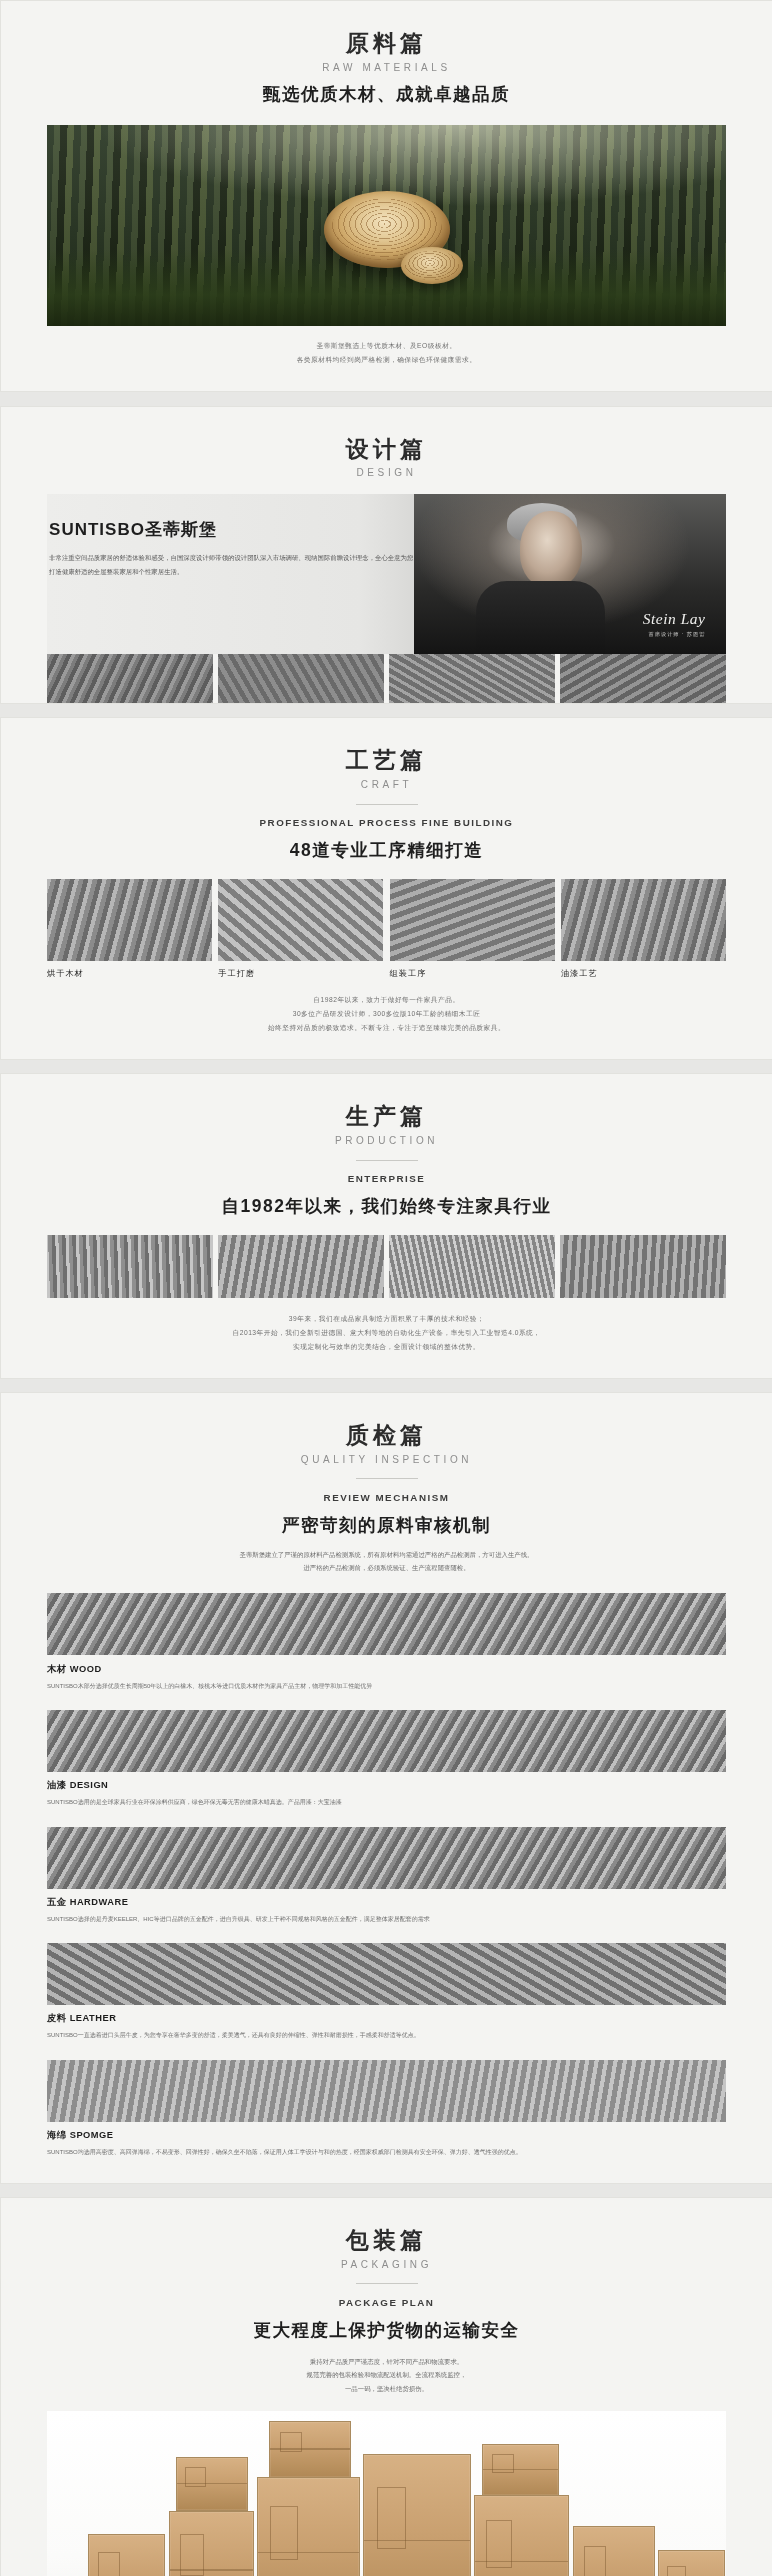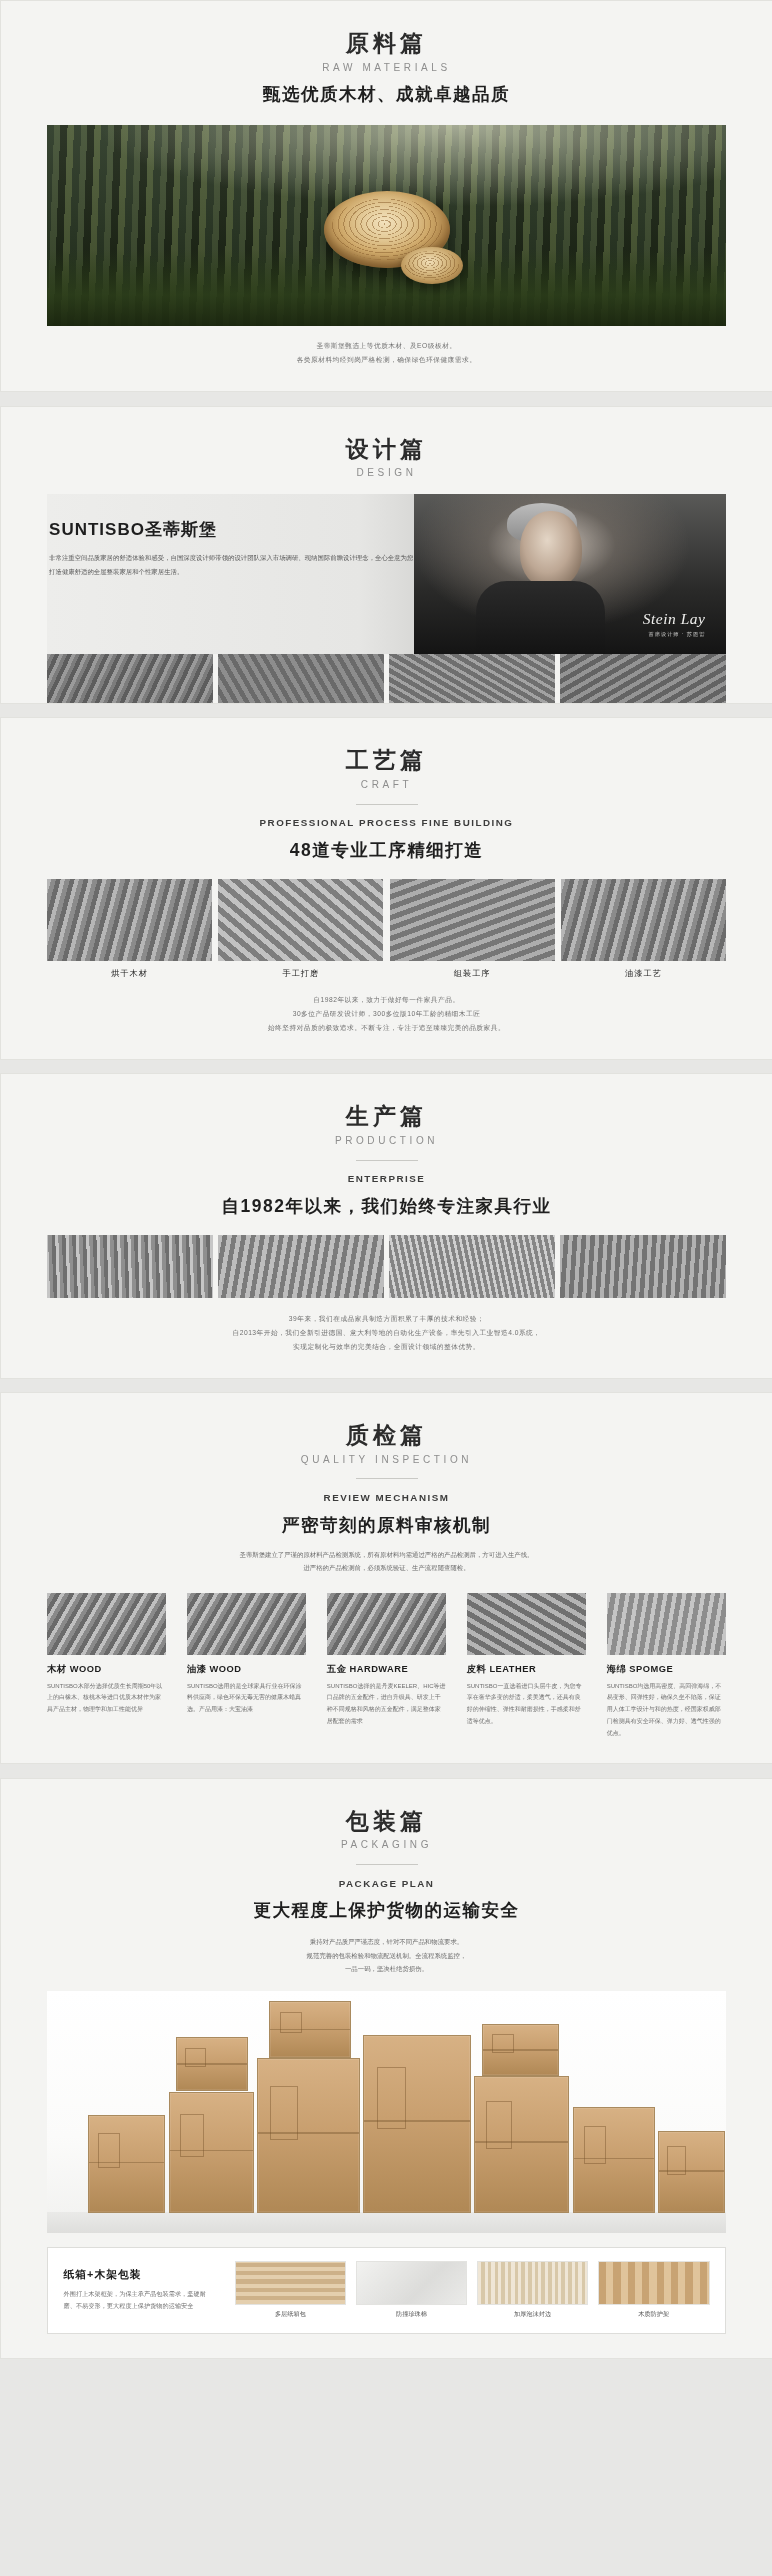--- a/index.html
+++ b/index.html
@@ -168,40 +168,40 @@
   .craft-img {
     height: 82px;
     background: repeating-linear-gradient(105deg,#b6b6b4 0px,#b6b6b4 4.1px,#8b8b89 4.1px,#8b8b89 8.8px,#6b6b69 8.8px,#6b6b69 13.4px);
     filter: grayscale(1);
   }
   .craft-col:nth-child(2) .craft-img { background: repeating-linear-gradient(40deg,#c2c2c0 0px,#c2c2c0 5.2px,#7e7e7c 5.2px,#7e7e7c 10.8px); }
   .craft-col:nth-child(3) .craft-img { background: repeating-linear-gradient(160deg,#adadab 0px,#adadab 4.6px,#767674 4.6px,#767674 9.8px); }
   .craft-col:nth-child(4) .craft-img { background: repeating-linear-gradient(75deg,#bcbcba 0px,#bcbcba 3.6px,#89898 3.6px,#898987 8.2px); }
   .craft-col:nth-child(5) .craft-img { background: repeating-linear-gradient(20deg,#a8a8a6 0px,#a8a8a6 5.7px,#6f6f6d 5.7px,#6f6f6d 11.3px); }
   .craft-label {
-    text-align:center; font-size:8.2px; color:#222; letter-spacing:1px;
+    font-size:8.2px; color:#222; letter-spacing:1px;
     margin-top:7.2px; font-weight:500;
   }
 
   
   .prod-grid { display:flex; gap:5.2px; margin-top:17.5px; }
   .prod-cell {
     flex:1; height:63px; filter:grayscale(1);
     background: repeating-linear-gradient(88deg,#c6c6c4 0px,#c6c6c4 3.1px,#8f8f8d 3.1px,#8f8f8d 6.7px,#6e6e6c 6.7px,#6e6e6c 10.3px);
   }
   .prod-cell.p2 { background: repeating-linear-gradient(100deg,#bdbdbb 0px,#bdbdbb 4.6px,#7b7b79 4.6px,#7b7b79 9.3px); }
   .prod-cell.p3 { background: repeating-linear-gradient(78deg,#cfcfcd 0px,#cfcfcd 2.6px,#858583 2.6px,#858583 6.2px); }
   .prod-cell.p4 { background: repeating-linear-gradient(94deg,#b2b2b0 0px,#b2b2b0 4.1px,#737371 4.1px,#737371 8.8px); }
 
   
   .qc-note {
     font-size: 6.4px; color:#6a6a6a; text-align:center; line-height:2.1; margin-top:11.3px;
   }
   .qc-grid {
-    display:grid; grid-template-columns: repeat(5, 1fr);
+    display:grid; grid-template-columns: repeat(1, 1fr);
     gap: 17.5px 20.6px; margin-top: 18.5px;
   }
   .qc-item { display:block; }
   .qc-img {
     height: 62px; filter:grayscale(1);
     background: repeating-linear-gradient(120deg,#c0c0be 0px,#c0c0be 3.6px,#8a8a88 3.6px,#8a8a88 7.7px,#6a6a68 7.7px,#6a6a68 12px);
   }
   .qc-item:nth-child(2) .qc-img { background: repeating-linear-gradient(45deg,#b9b9b7 0px,#b9b9b7 5.2px,#79797 5.2px,#797977 10.3px); }
   .qc-item:nth-child(3) .qc-img { background: repeating-linear-gradient(160deg,#cacac8 0px,#cacac8 3.1px,#84848 3.1px,#848482 7.2px); }
   .qc-item:nth-child(4) .qc-img { background: repeating-linear-gradient(30deg,#b4b4b2 0px,#b4b4b2 4.6px,#70706e 4.6px,#70706e 9.8px); }
@@ -373,21 +373,21 @@
         <div>进严格的产品检测前，必须系统验证、生产流程随查随检。</div>
       </div>
       <div class="qc-grid">
         <div class="qc-item">
           <div class="qc-img"></div>
           <div class="qc-name">木材 WOOD</div>
           <div class="qc-desc">SUNTISBO木部分选择优质生长周期50年以上的白橡木、核桃木等进口优质木材作为家具产品主材，物理学和加工性能优异</div>
         </div>
         <div class="qc-item">
           <div class="qc-img"></div>
-          <div class="qc-name">油漆 WOOD</div>
+          <div class="qc-name">油漆 DESIGN</div>
           <div class="qc-desc">SUNTISBO选用的是全球家具行业在环保涂料供应商，绿色环保无毒无害的健康木蜡真选。产品用漆：大宝油漆</div>
         </div>
         <div class="qc-item">
           <div class="qc-img"></div>
           <div class="qc-name">五金 HARDWARE</div>
           <div class="qc-desc">SUNTISBO选择的是丹麦KEELER、HIC等进口品牌的五金配件，进自升级具、研发上千种不同规格和风格的五金配件，满足整体家居配套的需求</div>
         </div>
         <div class="qc-item">
           <div class="qc-img"></div>
           <div class="qc-name">皮料 LEATHER</div>

